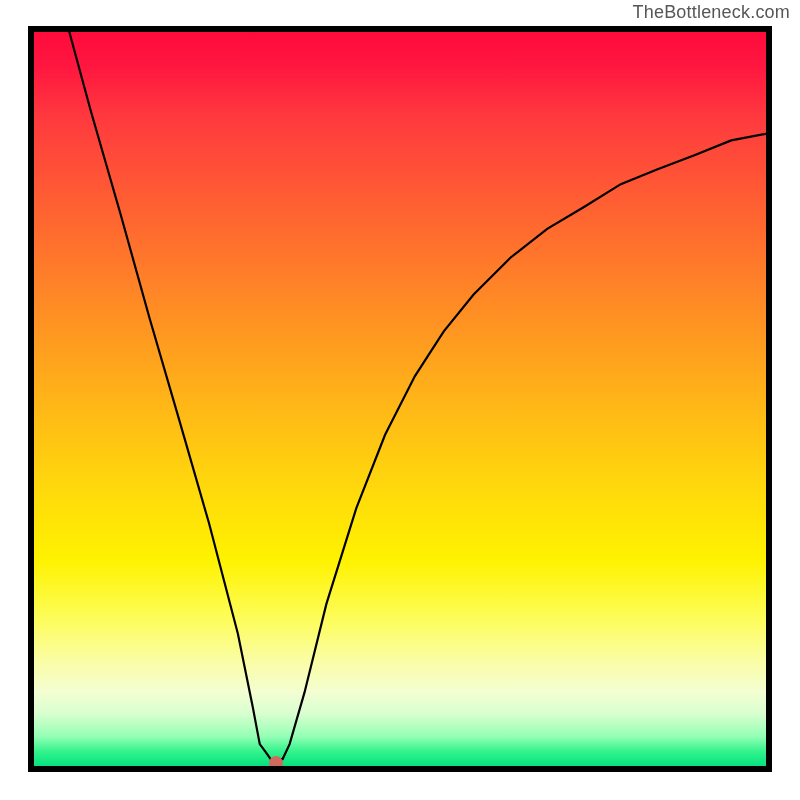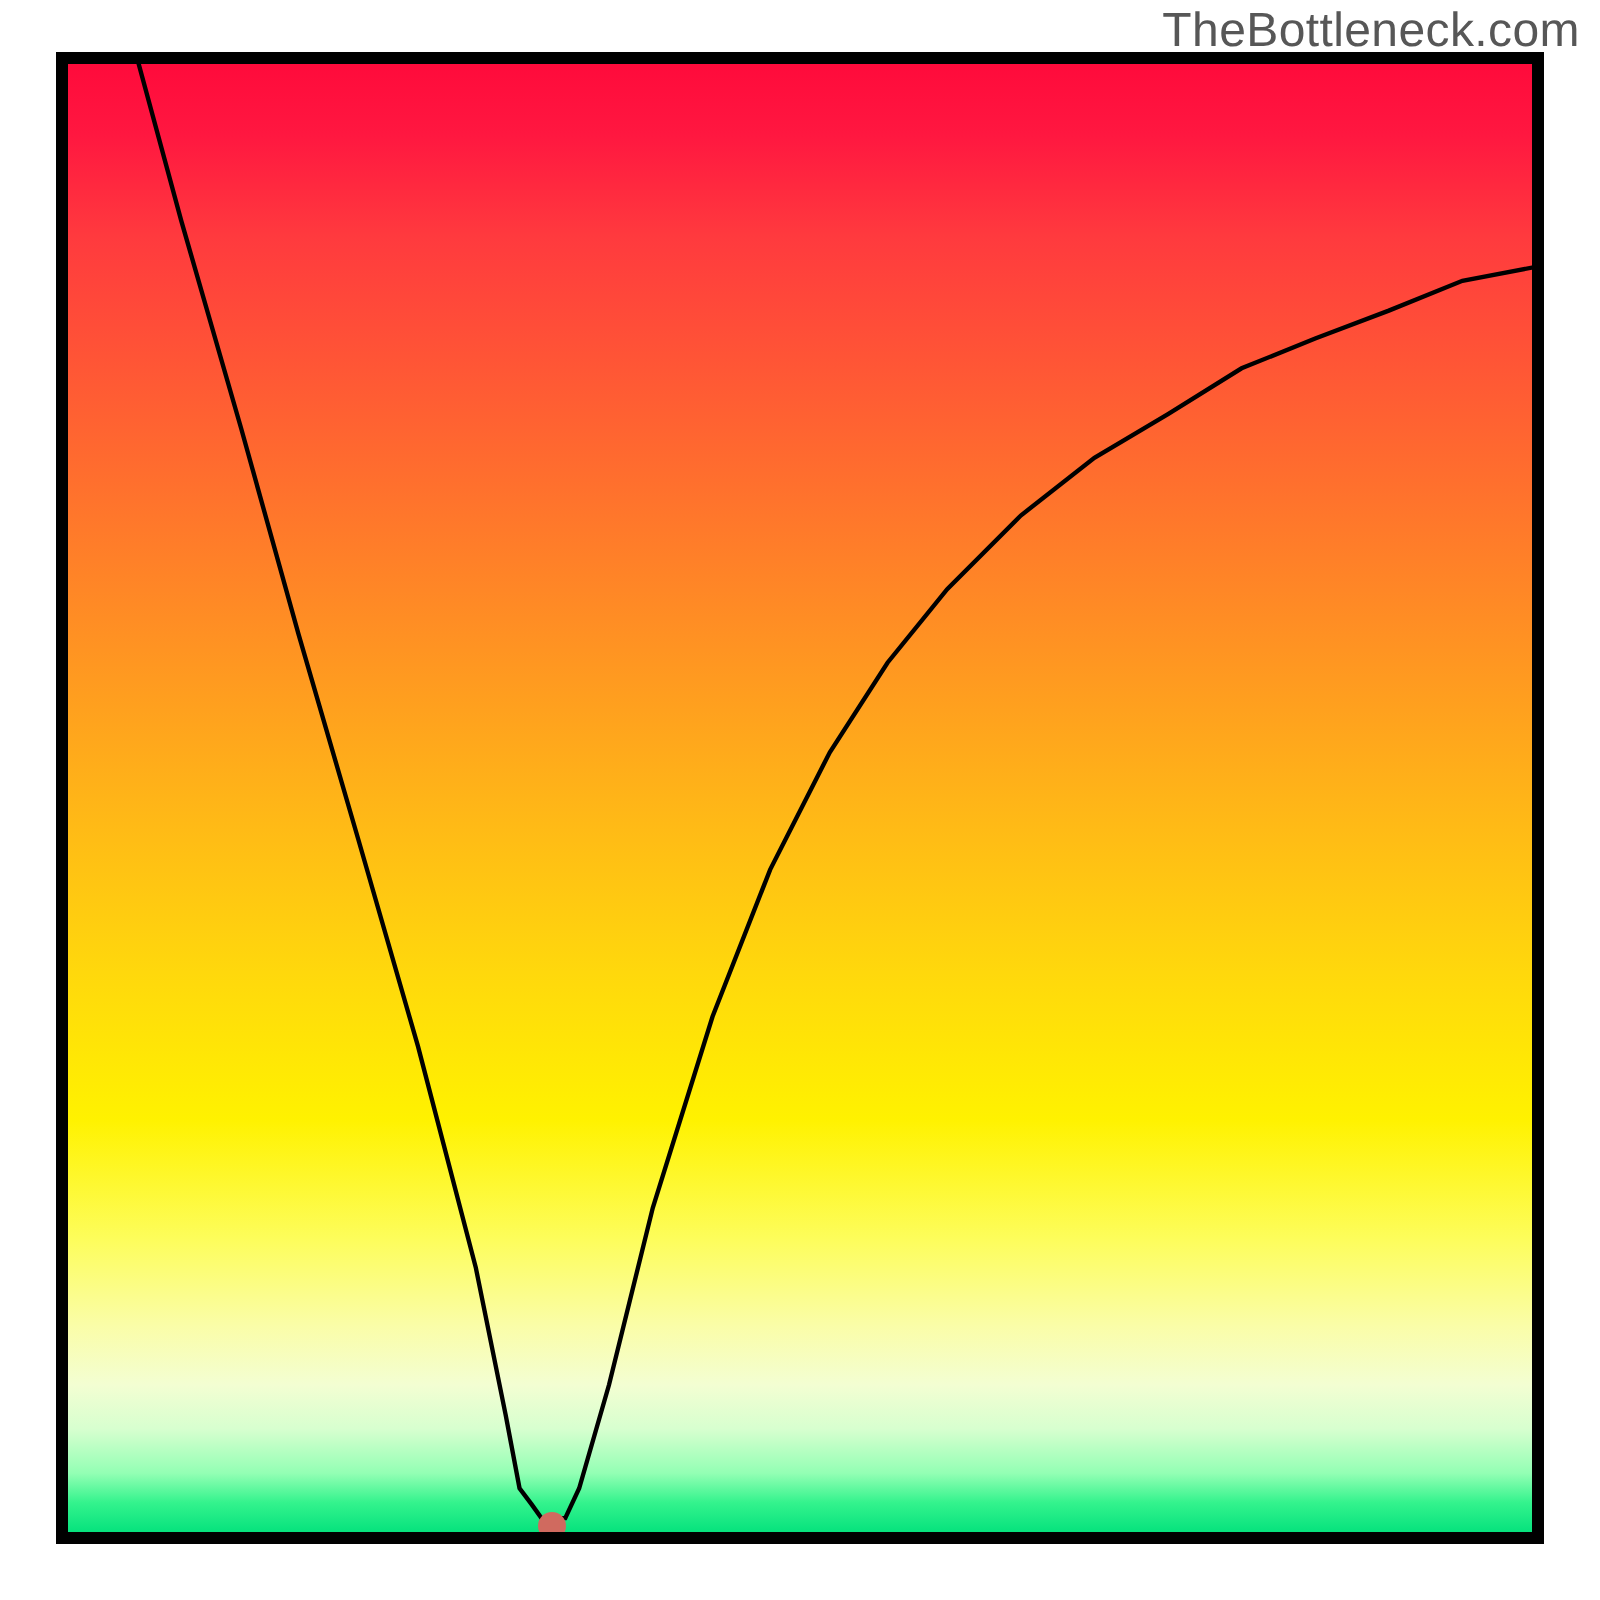--- a/index.html
+++ b/index.html
@@ -3,21 +3,21 @@
 <meta charset="utf-8">
 <style>
   * { margin: 0; padding: 0; box-sizing: border-box; }
   html, body { width: 800px; height: 800px; overflow: hidden; background: #fff; }
   .container { position: relative; width: 800px; height: 800px; }
   .watermark {
     position: absolute;
     top: 2px;
     right: 10px;
     font-family: Arial, Helvetica, sans-serif;
-    font-size: 24px;
+    font-size: 18px;
     font-weight: 500;
     color: #575757;
     letter-spacing: 0.2px;
     z-index: 10;
   }
   .chart-box {
     position: absolute;
     top: 28px;
     left: 30px;
     width: 740px;

